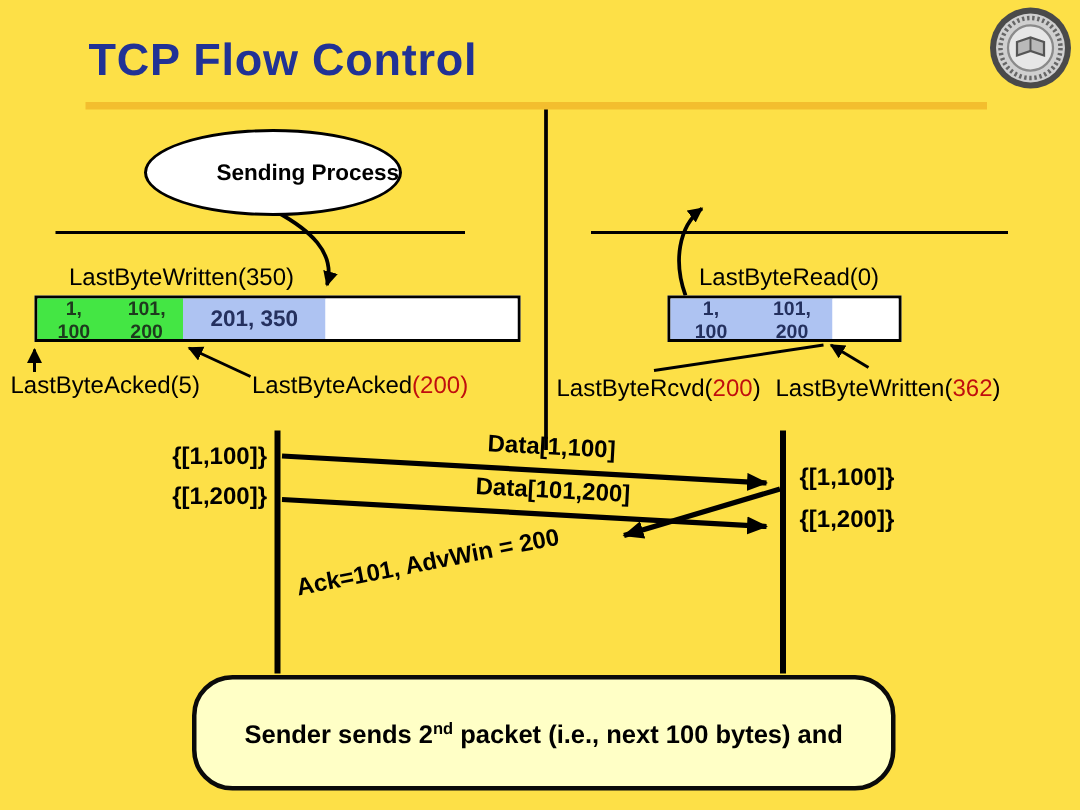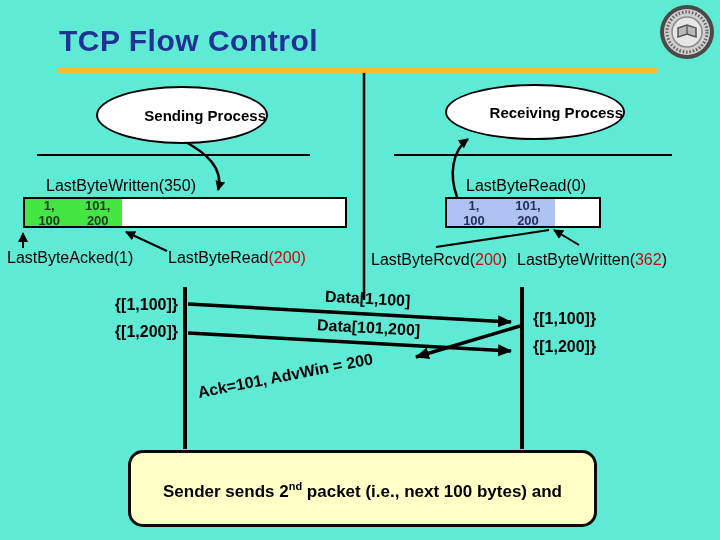--- a/index.html
+++ b/index.html
@@ -1,17 +1,17 @@
 <!DOCTYPE html>
 <html><head>
 <meta charset="utf-8">
 <style>
   html,body{margin:0;padding:0;background:#fff;}
   .slide{
-    position:relative;width:720px;height:540px;background:#5eead4;overflow:hidden;
+    position:relative;width:720px;height:540px;background:#fde047;overflow:hidden;
     font-family:"Liberation Sans",sans-serif;color:#000;
   }
   .abs{position:absolute;}
   .title{
     left:59px;top:24px;font-size:30px;font-weight:700;color:#213295;letter-spacing:0.5px;
   }
   .rule{left:57px;top:68px;width:601px;height:5px;background:#F3BE2E;}
   .logo{left:658px;top:3px;width:58px;height:58px;}
   svg.overlay{position:absolute;left:0;top:0;width:720px;height:540px;pointer-events:none;}
   .ellipse{
@@ -37,21 +37,21 @@
   .cell.blue.grid2{color:#24305E;}
   .cell.blue.single{
     width:95px;display:flex;align-items:center;justify-content:center;
     font-size:15px;font-weight:700;color:#24305E;
   }
   .cell.rest{flex:1;background:#fff;}
   .setlabel{font-size:16px;font-weight:700;white-space:nowrap;}
   .msg{font-size:16px;font-weight:700;white-space:nowrap;}
   .caption{
     left:128px;top:450px;width:469px;height:77px;background:#FFFFC6;
-    border:3px solid #0a0a0a;border-radius:15px;box-sizing:border-box;
+    border:3px solid #0a0a0a;border-radius:27px;box-sizing:border-box;
     display:flex;flex-direction:column;align-items:center;justify-content:center;
     font-size:17px;font-weight:700;line-height:30px;text-align:center;
   }
   sup{font-size:11px;}
 </style>
 </head>
 <body>
 
 <div class="slide">
 
@@ -93,35 +93,33 @@
     <circle cx="29" cy="29" r="23" fill="#cfcfcf"></circle>
     <circle cx="29" cy="29" r="20" fill="none" stroke="#666" stroke-width="3" stroke-dasharray="1.6 1.8"></circle>
     <circle cx="29" cy="29" r="15" fill="#e6e6e6" stroke="#8a8a8a" stroke-width="1.5"></circle>
     <path d="M20,25 L29,22 L38,25 L38,34 L29,31 L20,34 Z" fill="#b9b9b9" stroke="#555" stroke-width="1.5"></path>
     <line x1="29" y1="22" x2="29" y2="31" stroke="#555" stroke-width="1.3"></line>
   </svg>
 
   <div class="abs ellipse send">
     <span>Sending Process</span>
   </div>
-  <div class="abs ellipse recv">
-    <span>Receiving Process</span>
-  </div>
 
   <div class="abs buflabel" style="left:46px;top:177px;">LastByteWritten(350)</div>
-  <div class="abs buflabel" style="left:7px;top:249px;">LastByteAcked(1)</div>
-  <div class="abs buflabel" style="left:168px;top:249px;"><span>LastByteRead</span><span class="red">(200)</span></div>
+  <div class="abs buflabel" style="left:7px;top:249px;">LastByteAcked(5)</div>
+  <div class="abs buflabel" style="left:168px;top:249px;"><span>LastByteAcked</span><span class="red">(200)</span></div>
 
   <div class="abs buffer left">
     <div class="cell green grid2">
       <span>1,</span>
       <span>101,</span>
       <span>100</span>
       <span>200</span>
     </div>
+    <div class="cell blue single">201, 350</div>
     <div class="cell rest"></div>
   </div>
 
   <div class="abs buflabel" style="left:466px;top:177px;">LastByteRead(0)</div>
   <div class="abs buflabel" style="left:371px;top:251px;"><span>LastByteRcvd(</span><span class="red">200</span><span>)</span></div>
   <div class="abs buflabel" style="left:517px;top:251px;"><span>LastByteWritten(</span><span class="red">362</span><span>)</span></div>
 
   <div class="abs buffer right">
     <div class="cell blue grid2" style="width:108px;">
       <span>1,</span>

